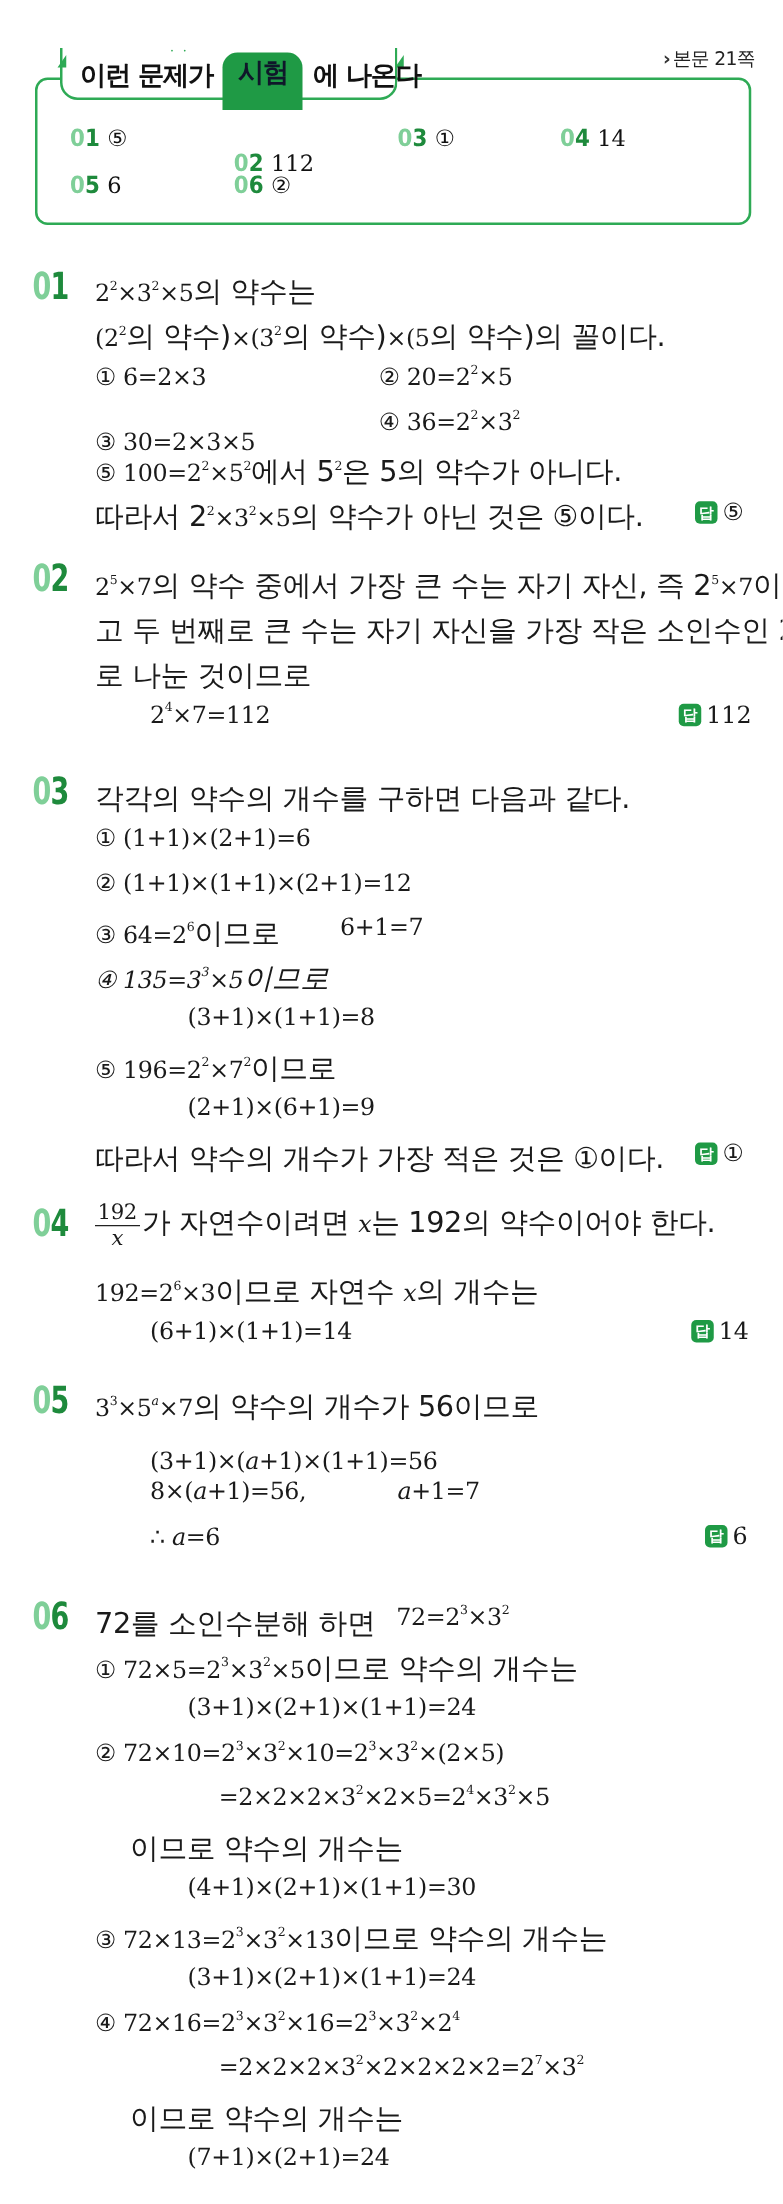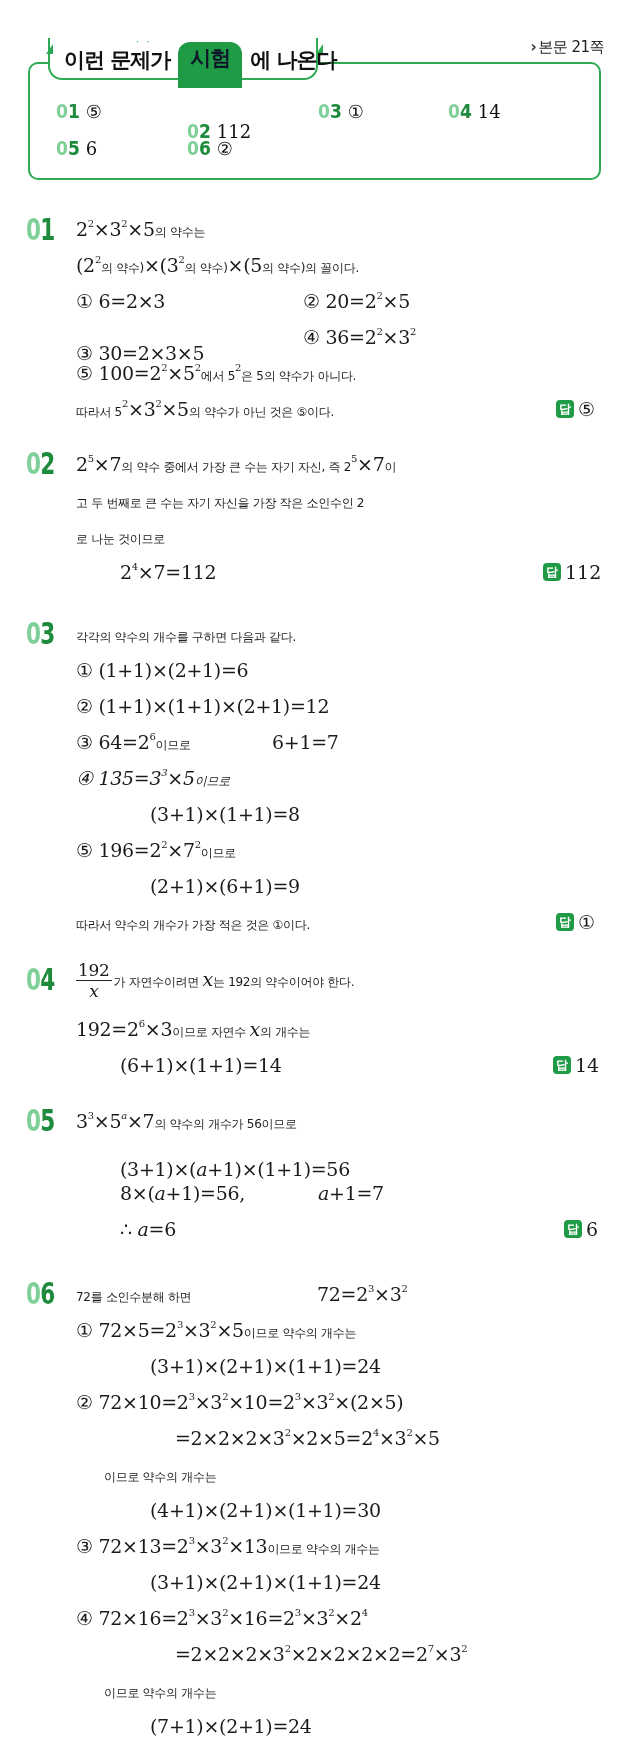--- a/index.html
+++ b/index.html
@@ -25,21 +25,21 @@
   .num { font-family:"DejaVu Sans Condensed","DejaVu Sans", sans-serif; font-weight:bold; font-size:19px; }
   .num .z { color:#7fcf98; }
   .num .d { color:#1e8a3c; }
   .ans-val { margin-left:6px; color:#111; }
 
   .prob-num { position:absolute; left:26px; font-family:"DejaVu Sans", sans-serif; font-weight:bold;
               font-size:30px; transform:scaleX(0.72); transform-origin:left top; letter-spacing:-1px; }
   .prob-num .z { color:#7fcf98; }
   .prob-num .d { color:#1e8a3c; }
   .line { position:absolute; font-size:19px; white-space:nowrap; letter-spacing:-0.3px; }
-  .kr { font-family:"DejaVu Sans", sans-serif; font-size:12px; }
+  .kr { font-family:"DejaVu Sans", sans-serif; font-size:23px; }
   sup { font-size:10px; vertical-align:9px; line-height:0; }
   .it { font-style:italic; }
   .badge { position:absolute; display:inline-flex; align-items:center; }
   .badge .b { display:inline-block; background:#1f9a45; color:#fff; font-family:"DejaVu Sans", sans-serif;
               font-weight:bold; font-size:12px; width:18px; height:18px; line-height:18px; text-align:center;
               border-radius:4px; margin-right:4px; }
   .badge .v { font-size:19px; }
   .frac { display:inline-block; vertical-align:middle; text-align:center; font-size:17px; margin-right:2px; }
   .frac .n { display:block; border-bottom:1.3px solid #222; padding:0 2px; line-height:20px; }
   .frac .dn { display:block; font-style:italic; line-height:20px; }
@@ -68,21 +68,21 @@
 <div class="ans-item" style="left:187px;top:137px;"><span class="num"><span class="z">0</span><span class="d">6</span></span><span class="ans-val">②</span></div>
 
 <div class="prob-num" style="top:212px;"><span class="z">0</span><span class="d">1</span></div>
 <div class="line" style="left:76px;top:218px;">2<sup>2</sup>×3<sup>2</sup>×5<span class="kr">의 약수는</span></div>
 <div class="line" style="left:76px;top:254px;">(2<sup>2</sup><span class="kr">의 약수)</span>×(3<sup>2</sup><span class="kr">의 약수)</span>×(5<span class="kr">의 약수)의 꼴이다.</span></div>
 <div class="line" style="left:76px;top:290px;">① 6=2×3</div>
 <div class="line" style="left:303px;top:290px;">② 20=2<sup>2</sup>×5</div>
 <div class="line" style="left:76px;top:342px;">③ 30=2×3×5</div>
 <div class="line" style="left:303px;top:326px;">④ 36=2<sup>2</sup>×3<sup>2</sup></div>
 <div class="line" style="left:76px;top:362px;">⑤ 100=2<sup>2</sup>×5<sup>2</sup><span class="kr">에서 5</span><sup>2</sup><span class="kr">은 5의 약수가 아니다.</span></div>
-<div class="line" style="left:76px;top:398px;"><span class="kr">따라서 5</span><sup>2</sup>×3<sup>2</sup>×5<span class="kr">의 약수가 아닌 것은 ⑤이다.</span></div>
+<div class="line" style="left:76px;top:398px;"><span class="kr">따라서 2</span><sup>2</sup>×3<sup>2</sup>×5<span class="kr">의 약수가 아닌 것은 ⑤이다.</span></div>
 <div class="badge" style="left:556px;top:398px;">
     <span class="b">답</span>
     <span class="v">⑤</span>
   </div>
 
 <div class="prob-num" style="top:446px;"><span class="z">0</span><span class="d">2</span></div>
 <div class="line" style="left:76px;top:453px;">2<sup>5</sup>×7<span class="kr">의 약수 중에서 가장 큰 수는 자기 자신, 즉 2</span><sup>5</sup>×7<span class="kr">이</span></div>
 <div class="line" style="left:76px;top:489px;"><span class="kr">고 두 번째로 큰 수는 자기 자신을 가장 작은 소인수인 2</span></div>
 <div class="line" style="left:76px;top:525px;"><span class="kr">로 나눈 것이므로</span></div>
 <div class="line" style="left:120px;top:561px;">2<sup>4</sup>×7=112</div>

